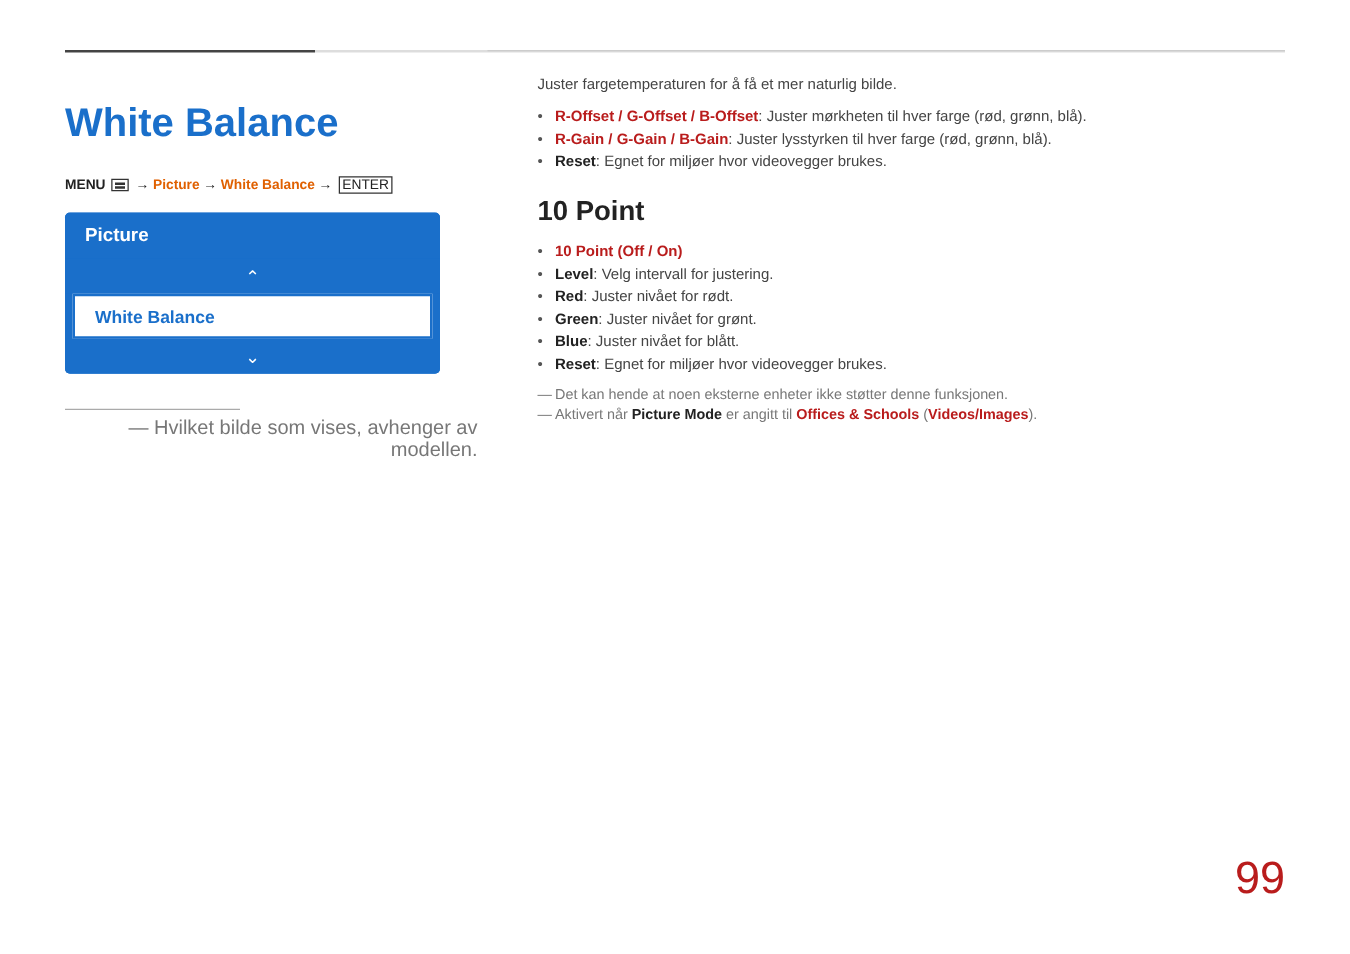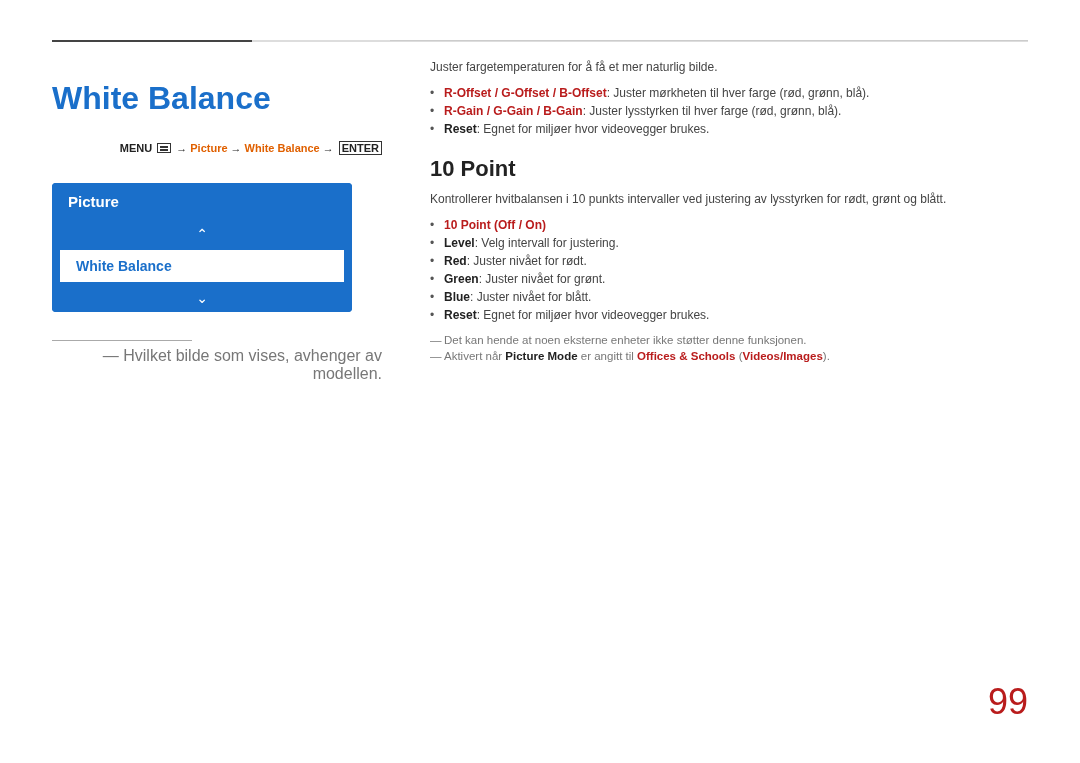--- a/index.html
+++ b/index.html
@@ -35,25 +35,24 @@
       font-weight: bold;
       color: #1a6fca;
       margin-top: 20px;
       margin-bottom: 24px;
     }
 
     .menu-path {
       font-size: 11px;
       font-weight: bold;
       color: #222;
-      margin-bottom: 28px;
+      margin-bottom: 15px;
       display: flex;
       align-items: center;
       gap: 3px;
-      justify-content: flex-end;
     }
 
     .menu-path .highlight {
       color: #e06000;
     }
 
     .menu-icon {
       display: inline-block;
       width: 14px;
       height: 10px;
@@ -71,21 +70,21 @@
     }
     .menu-icon::before { top: 2px; }
     .menu-icon::after { top: 5px; }
 
     .enter-icon {
       display: inline-block;
       font-size: 11px;
       border: 1.5px solid #333;
       padding: 0 2px;
       margin-left: 2px;
-      font-weight: bold;
+      font-weight: normal;
     }
 
     .picture-menu {
       background: #1a6fca;
       border-radius: 4px;
       overflow: hidden;
       width: 300px;
     }
 
     .picture-menu-header {
@@ -272,21 +271,20 @@
     </li>
     <li>
       <span class="text-orange">R-Gain / G-Gain / B-Gain</span><span>: Juster lysstyrken til hver farge (rød, grønn, blå).</span>
     </li>
     <li>
       <span class="text-bold">Reset</span><span>: Egnet for miljøer hvor videovegger brukes.</span>
     </li>
   </ul>
 
   <h2 class="section-title">10 Point</h2>
-  <p class="section-intro">Kontrollerer hvitbalansen i 10 punkts intervaller ved justering av lysstyrken for rødt, grønt og blått.</p>
 
   <ul class="bullet-list">
     <li>
       <span class="text-orange">10 Point (Off / On)</span>
     </li>
     <li>
       <span class="text-bold">Level</span><span>: Velg intervall for justering.</span>
     </li>
     <li>
       <span class="text-bold">Red</span><span>: Juster nivået for rødt.</span>

